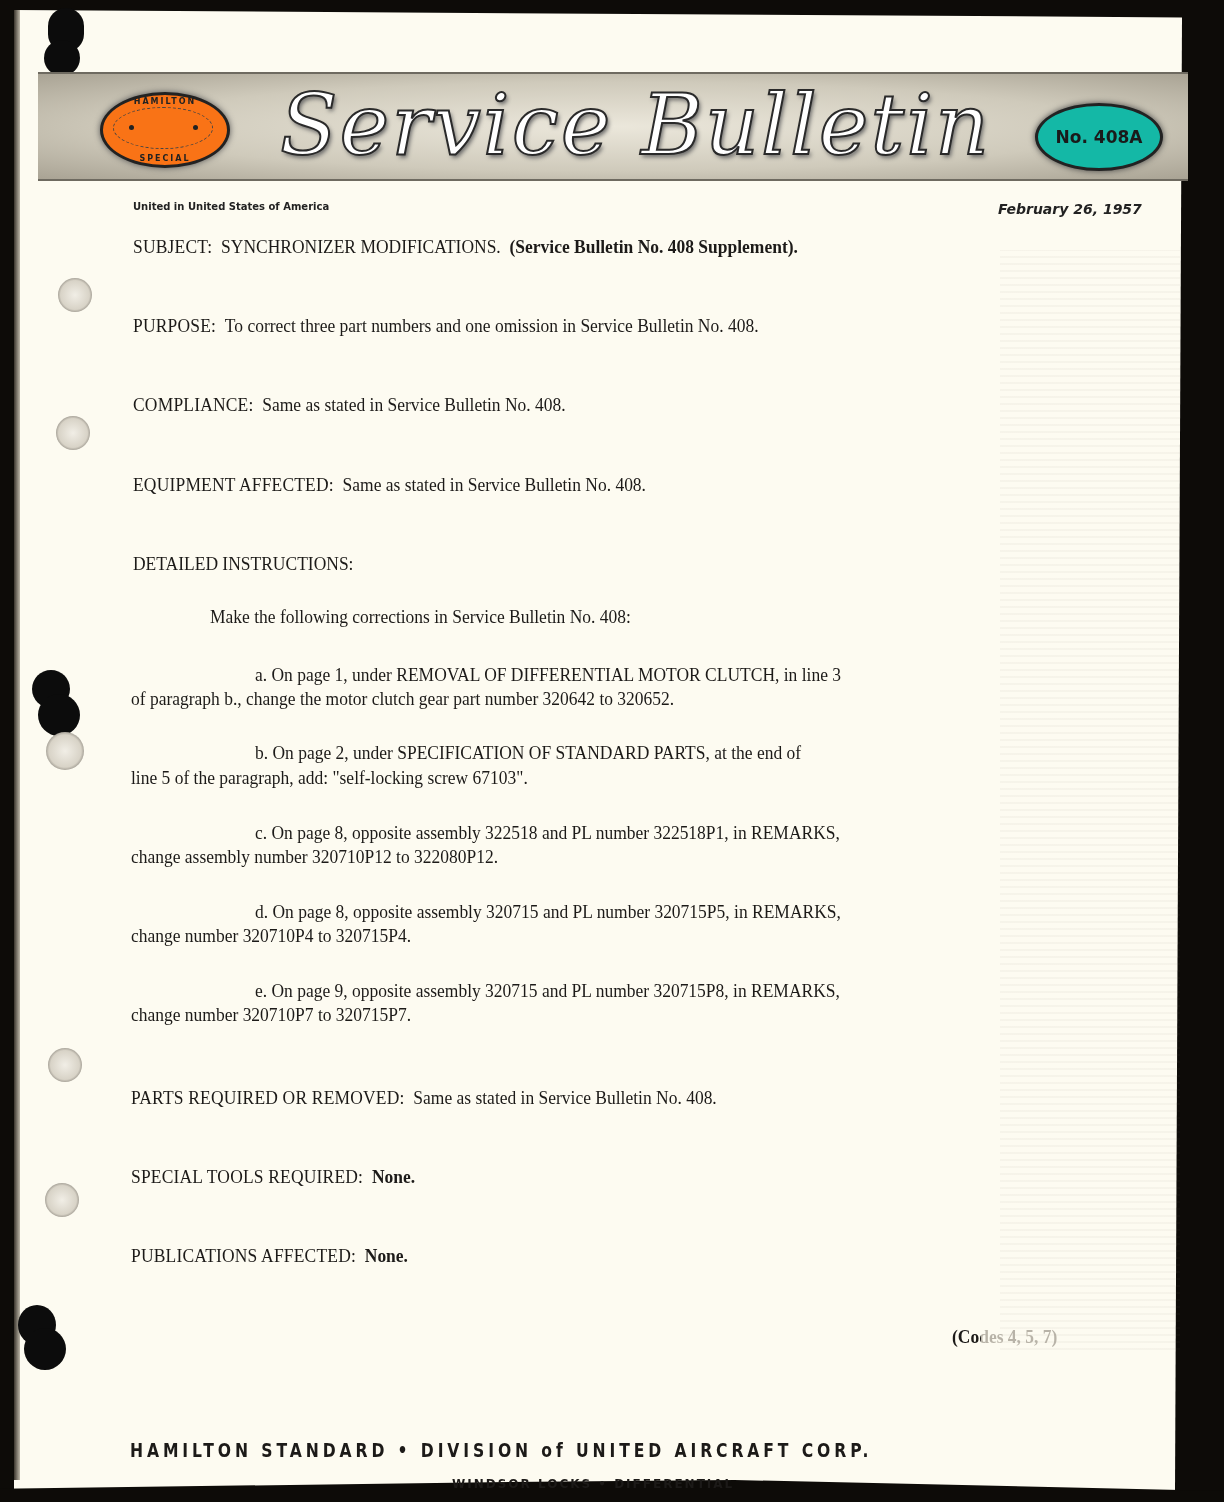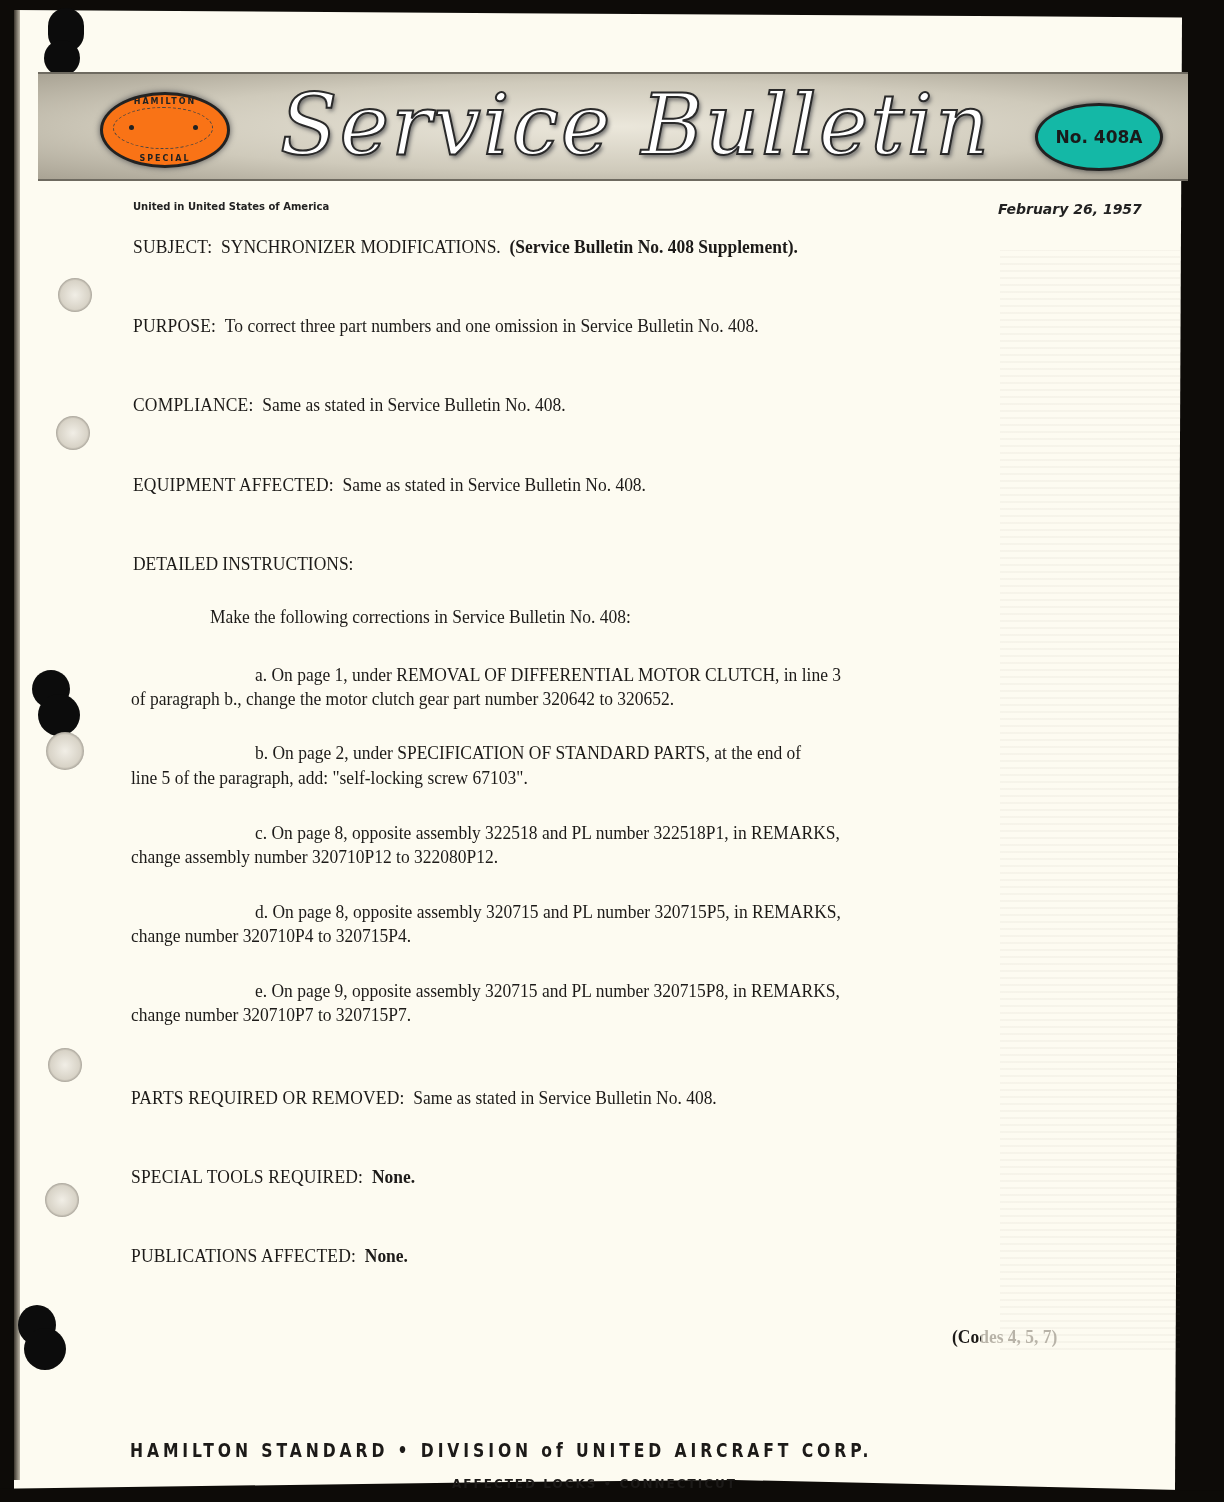--- a/index.html
+++ b/index.html
@@ -169,13 +169,13 @@
 <div class="line" style="left:131px;top:1245px;">
   <span class="lbl">PUBLICATIONS AFFECTED:</span>&nbsp;&nbsp;<b>None.</b>
 </div>
 
 <div class="line" style="left:952px;top:1326px;font-weight:bold;">
   <span style="background:linear-gradient(to right,#1c1a18 0 32px,#b8b3a8 32px);-webkit-background-clip:text;color:transparent;">(Codes 4, 5, 7)</span>
 </div>
 
 <div class="footer-1">HAMILTON STANDARD  •  DIVISION of UNITED AIRCRAFT CORP.</div>
 <div class="bottom-dark"></div>
-<div class="footer-2">AFFECTED LOCKS • CONNECTICUT</div>
+<div class="footer-2">WINDSOR LOCKS • DIFFERENTIAL</div>
 
 </body></html>

